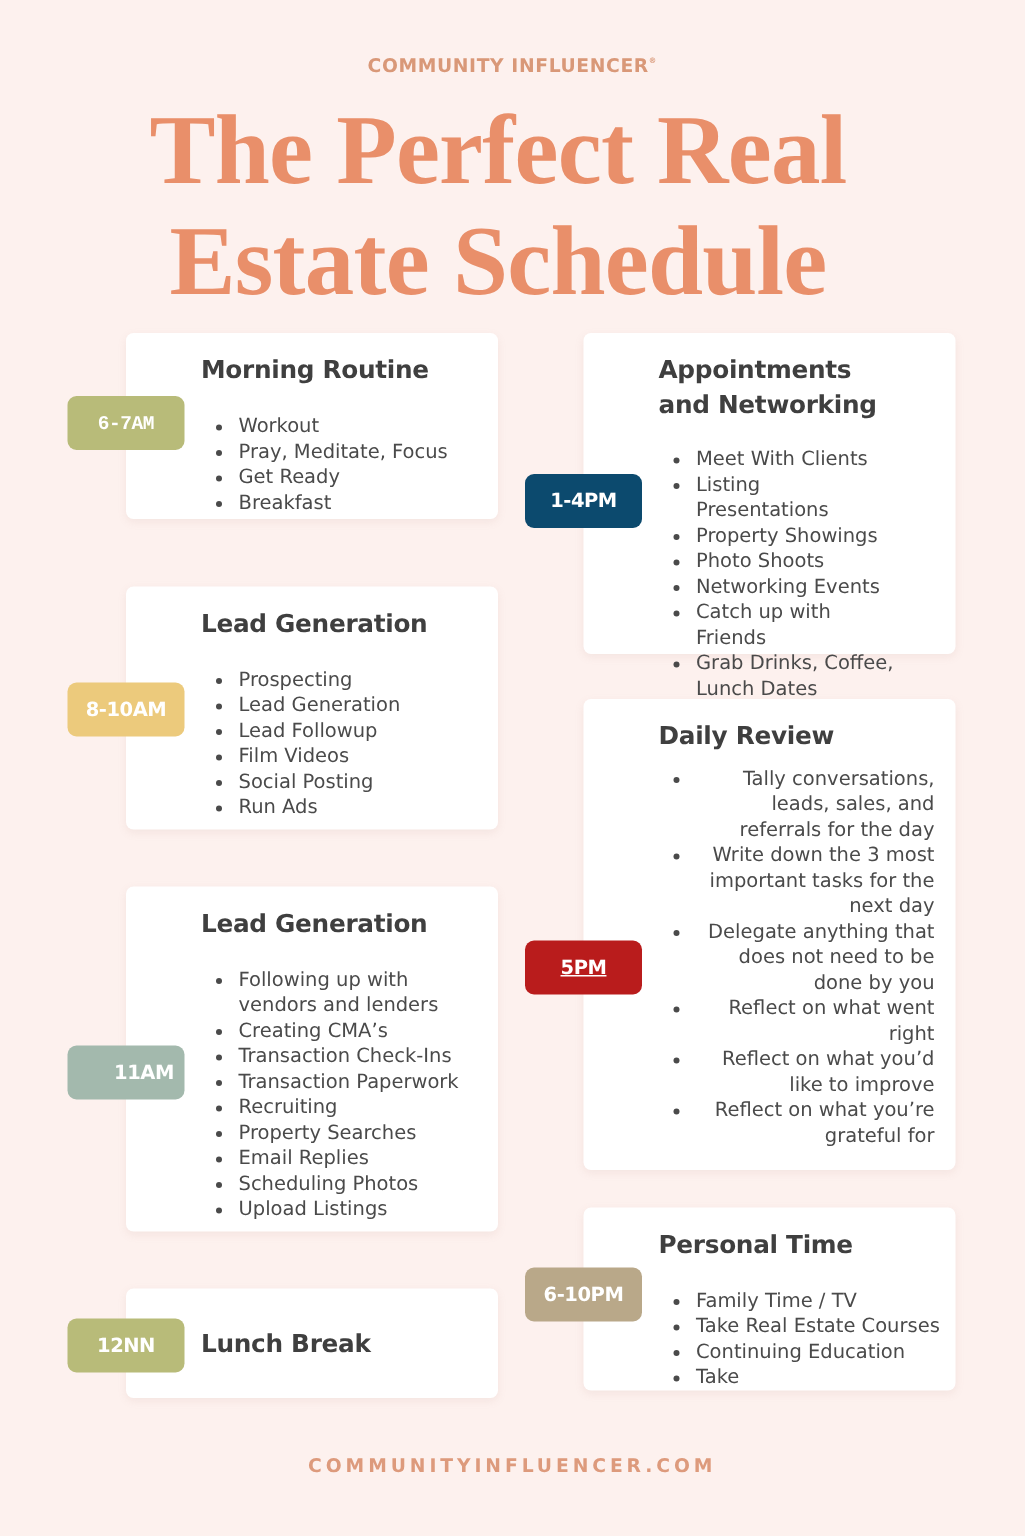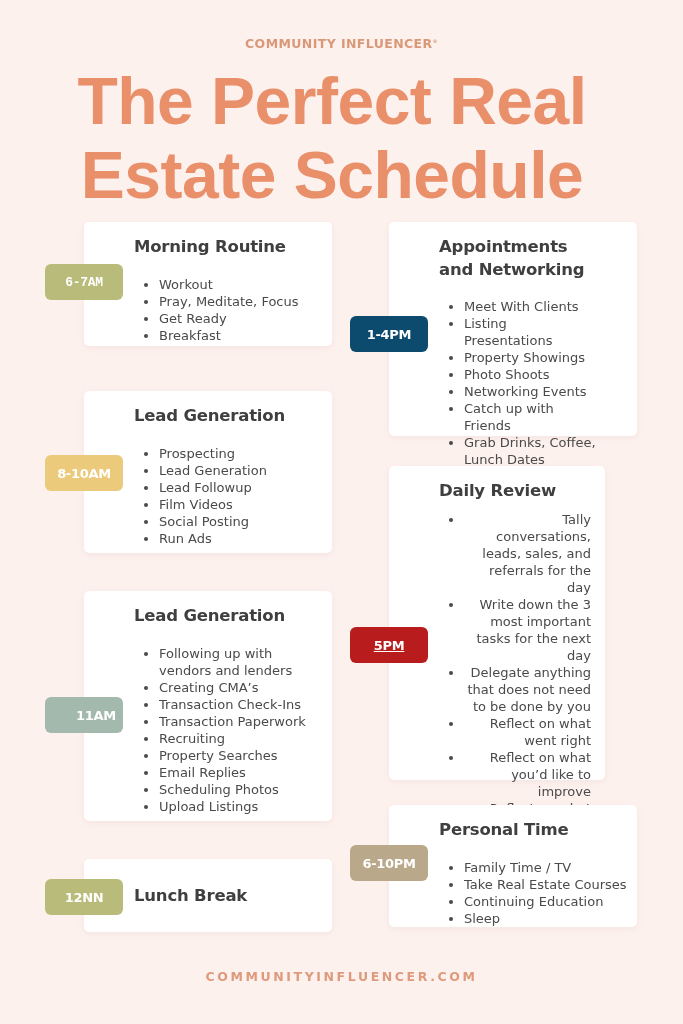--- a/index.html
+++ b/index.html
@@ -26,21 +26,21 @@
       letter-spacing: 0.4px;
       color: #d99878;
     }
     .brand sup { font-size: 5px; vertical-align: top; position: relative; top: 2px; }
     .title {
       position: absolute;
       top: 64px;
       left: 0;
       width: 664px;
       text-align: center;
-      font-family: Liberation Sans, sans-serif;
+      font-family: Liberation Serif, serif;
       font-size: 66px;
       line-height: 74px;
       color: #e98f6a;
       letter-spacing: -0.5px;
     }
     .card {
       position: absolute;
       background: #ffffff;
       border-radius: 5px;
       box-shadow: 0 2px 6px rgba(180, 140, 130, 0.12);
@@ -197,21 +197,21 @@
         <li>Property Showings</li>
         <li>Photo Shoots</li>
         <li>Networking Events</li>
         <li>Catch up with Friends</li>
         <li>Grab Drinks, Coffee, Lunch Dates</li>
       </ul>
     </div>
   </div>
   <div class="badge" style="left:350px; top:316px; background:#0c4a6e;">1-4PM</div>
 
-  <div class="card" style="left:389px; top:466px; width:216px; height:314px;">
+  <div class="card" style="left:389px; top:466px; width:248px; height:314px;">
     <div class="bar" style="background:#5e9aa5;"></div>
     <div class="card-inner" style="top:14px; right:14px;">
       <div class="card-title">Daily Review</div>
       <ul class="card-list" style="margin-top:8px;text-align:right;">
         <li>Tally conversations, leads, sales, and referrals for the day</li>
         <li>Write down the 3 most important tasks for the next day</li>
         <li>Delegate anything that does not need to be done by you</li>
         <li>Reflect on what went right</li>
         <li>Reflect on what you’d like to improve</li>
         <li>Reflect on what you’re grateful for</li>
@@ -221,20 +221,20 @@
   <div class="badge" style="left:350px; top:627px; background:#b91c1c;text-decoration:underline;">5PM</div>
 
   <div class="card" style="left:389px; top:805px; width:248px; height:122px;">
     <div class="bar" style="background:#b9a889;"></div>
     <div class="card-inner" style="top:14px; right:2px;">
       <div class="card-title">Personal Time</div>
       <ul class="card-list">
         <li>Family Time / TV</li>
         <li>Take Real Estate Courses</li>
         <li>Continuing Education</li>
-        <li>Sleep</li>
+        <li>Take</li>
       </ul>
     </div>
   </div>
   <div class="badge" style="left:350px; top:845px; background:#b9a889;">6-10PM</div>
 
   <div class="footer">COMMUNITYINFLUENCER.COM</div>
 </div>
 
 </body></html>

